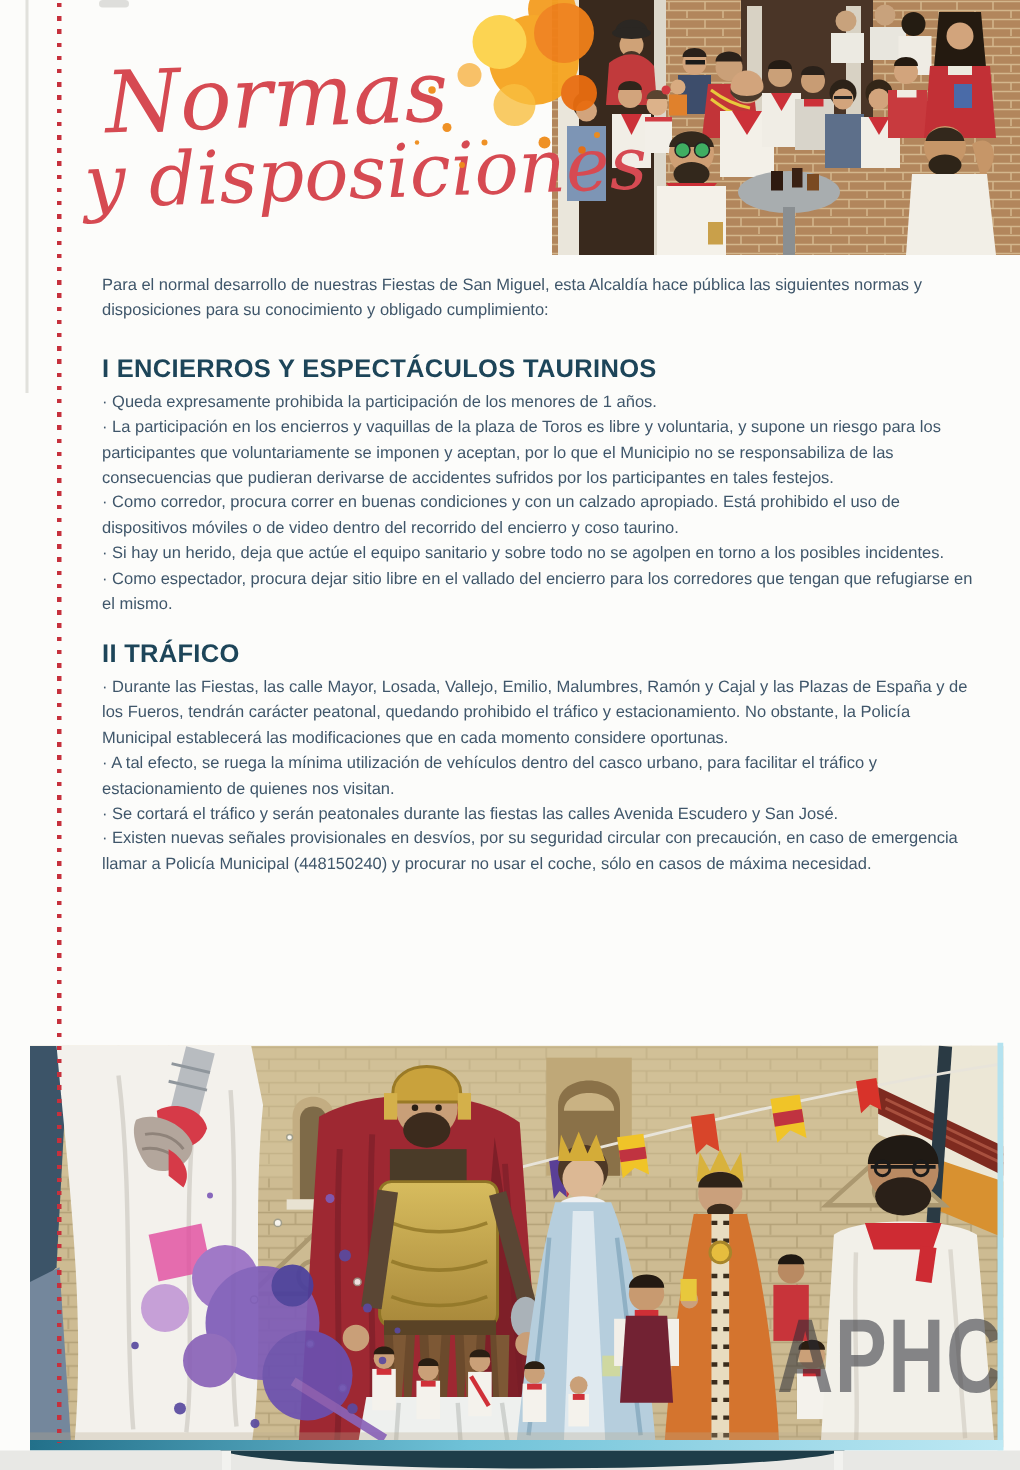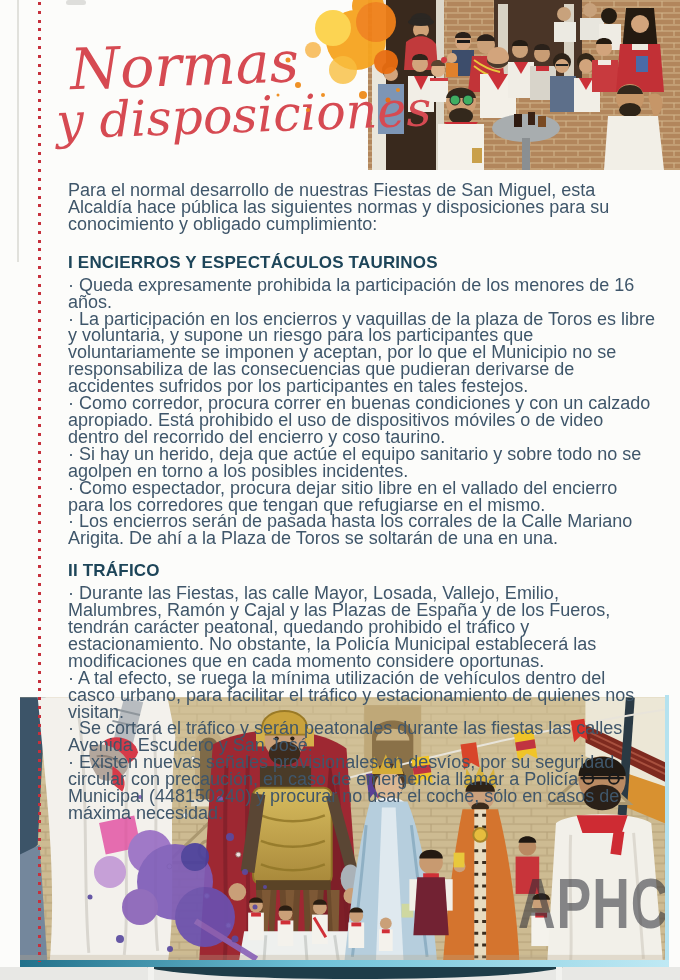--- a/index.html
+++ b/index.html
@@ -31,21 +31,21 @@
   
   .splash-orange{position:absolute;left:268px;top:0;width:140px;height:125px;z-index:6;}
   .splash-purple{position:absolute;left:60px;top:82px;width:200px;height:185px;z-index:4;}
 
   
   .watermark{position:absolute;left:498px;top:168px;z-index:5;font-weight:bold;font-size:56px;
         letter-spacing:1px;color:rgba(42,44,52,0.55);transform:scale(0.93,1.25);transform-origin:left top;}
 
   
   .content{position:absolute;left:68px;top:182px;width:588px;z-index:4;}
-  .content p{margin:0;font-size:18px;line-height:16.9px;color:#3f566a;}
+  .content p{margin:0;font-size:11px;line-height:16.9px;color:#3f566a;}
   .content .intro{margin:0 0 22px 0;}
   .content h2{margin:0 0 7px 0;font-size:17px;line-height:15px;color:#1d4559;letter-spacing:.2px;}
   .content section{margin:0 0 16px 0;}
 
   
   .scanner{position:absolute;left:0;top:967px;width:680px;height:13px;background:#e8e8e5;overflow:hidden;z-index:2;}
   .scanner .arc{position:absolute;left:145px;top:-16px;width:420px;height:28px;background:#1e3d49;border-radius:50%;}
   .scanner .post-l{position:absolute;left:148px;top:0;width:6px;height:13px;background:#f2f2ef;}
   .scanner .post-r{position:absolute;left:556px;top:0;width:6px;height:13px;background:#f2f2ef;}
 </style>
@@ -199,26 +199,25 @@
   <h1 class="title">
     <span class="t1">Normas</span>
     <span class="t2">y disposiciones</span>
   </h1>
 
   <div class="content">
     <p class="intro">Para el normal desarrollo de nuestras Fiestas de San Miguel, esta Alcaldía hace pública las siguientes normas y disposiciones para su conocimiento y obligado cumplimiento:</p>
 
     <section>
       <h2>I ENCIERROS Y ESPECTÁCULOS TAURINOS</h2>
-      <p>· Queda expresamente prohibida la participación de los menores de 16 años.</p>
+      <p>· Queda expresamente prohibida la participación de los menores de 1 años.</p>
       <p>· La participación en los encierros y vaquillas de la plaza de Toros es libre y voluntaria, y supone un riesgo para los participantes que voluntariamente se imponen y aceptan, por lo que el Municipio no se responsabiliza de las consecuencias que pudieran derivarse de accidentes sufridos por los participantes en tales festejos.</p>
       <p>· Como corredor, procura correr en buenas condiciones y con un calzado apropiado. Está prohibido el uso de dispositivos móviles o de video dentro del recorrido del encierro y coso taurino.</p>
       <p>· Si hay un herido, deja que actúe el equipo sanitario y sobre todo no se agolpen en torno a los posibles incidentes.</p>
       <p>· Como espectador, procura dejar sitio libre en el vallado del encierro para los corredores que tengan que refugiarse en el mismo.</p>
-      <p>· Los encierros serán de pasada hasta los corrales de la Calle Mariano Arigita. De ahí a la Plaza de Toros se soltarán de una en una.</p>
     </section>
 
     <section>
       <h2>II TRÁFICO</h2>
       <p>· Durante las Fiestas, las calle Mayor, Losada, Vallejo, Emilio, Malumbres, Ramón y Cajal y las Plazas de España y de los Fueros, tendrán carácter peatonal, quedando prohibido el tráfico y estacionamiento. No obstante, la Policía Municipal establecerá las modificaciones que en cada momento considere oportunas.</p>
       <p>· A tal efecto, se ruega la mínima utilización de vehículos dentro del casco urbano, para facilitar el tráfico y estacionamiento de quienes nos visitan.</p>
       <p>· Se cortará el tráfico y serán peatonales durante las fiestas las calles Avenida Escudero y San José.</p>
       <p>· Existen nuevas señales provisionales en desvíos, por su seguridad circular con precaución, en caso de emergencia llamar a Policía Municipal (448150240) y procurar no usar el coche, sólo en casos de máxima necesidad.</p>
     </section>
   </div>

